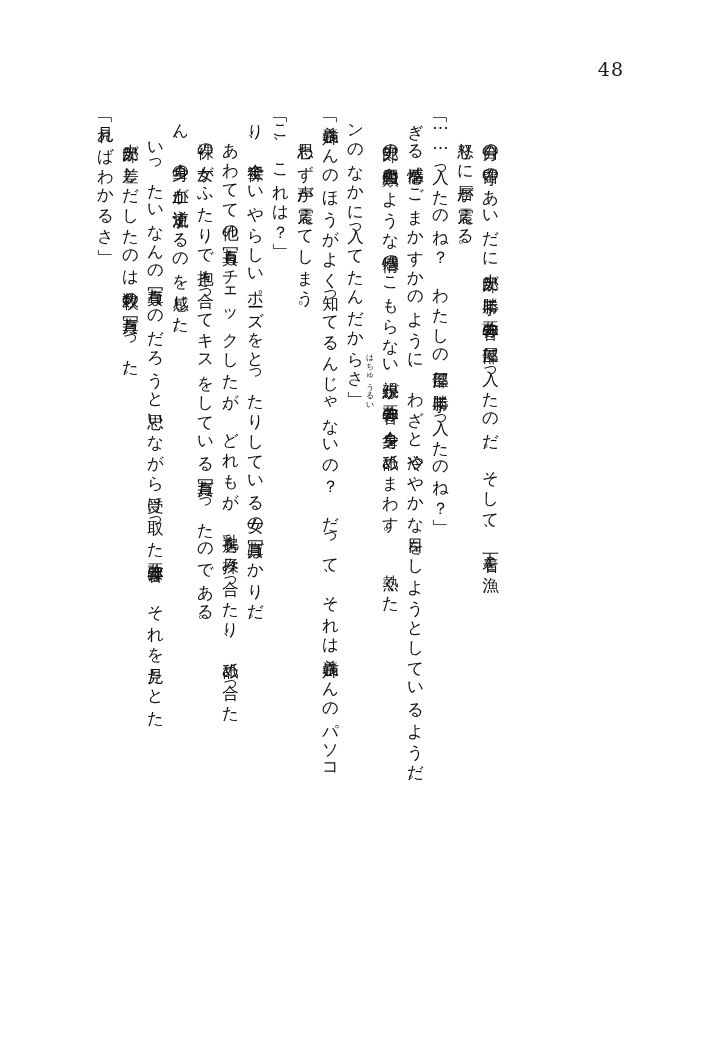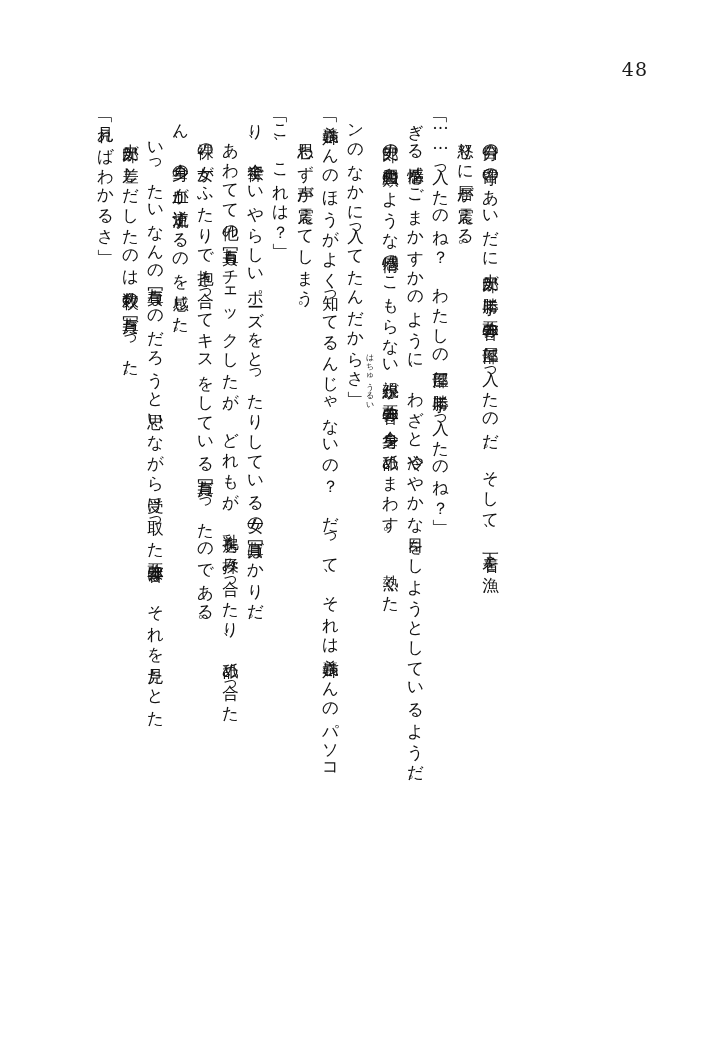--- a/index.html
+++ b/index.html
@@ -20,21 +20,21 @@
     position: absolute;
     left: 0; top: 0;
     width: 724px;
     height: 1050px;
     background: #ffffff;
   }
 
   
   .page-number {
     position: absolute;
-    right: 76px;
+    right: 100px;
     top: 58px;
     font-size: 19px;
     letter-spacing: 1px;
     color: #1a1a1a;
     font-family: "DejaVu Serif", "Liberation Serif", serif;
     margin-left: 12px;
   }
 
   
   .text-block {

